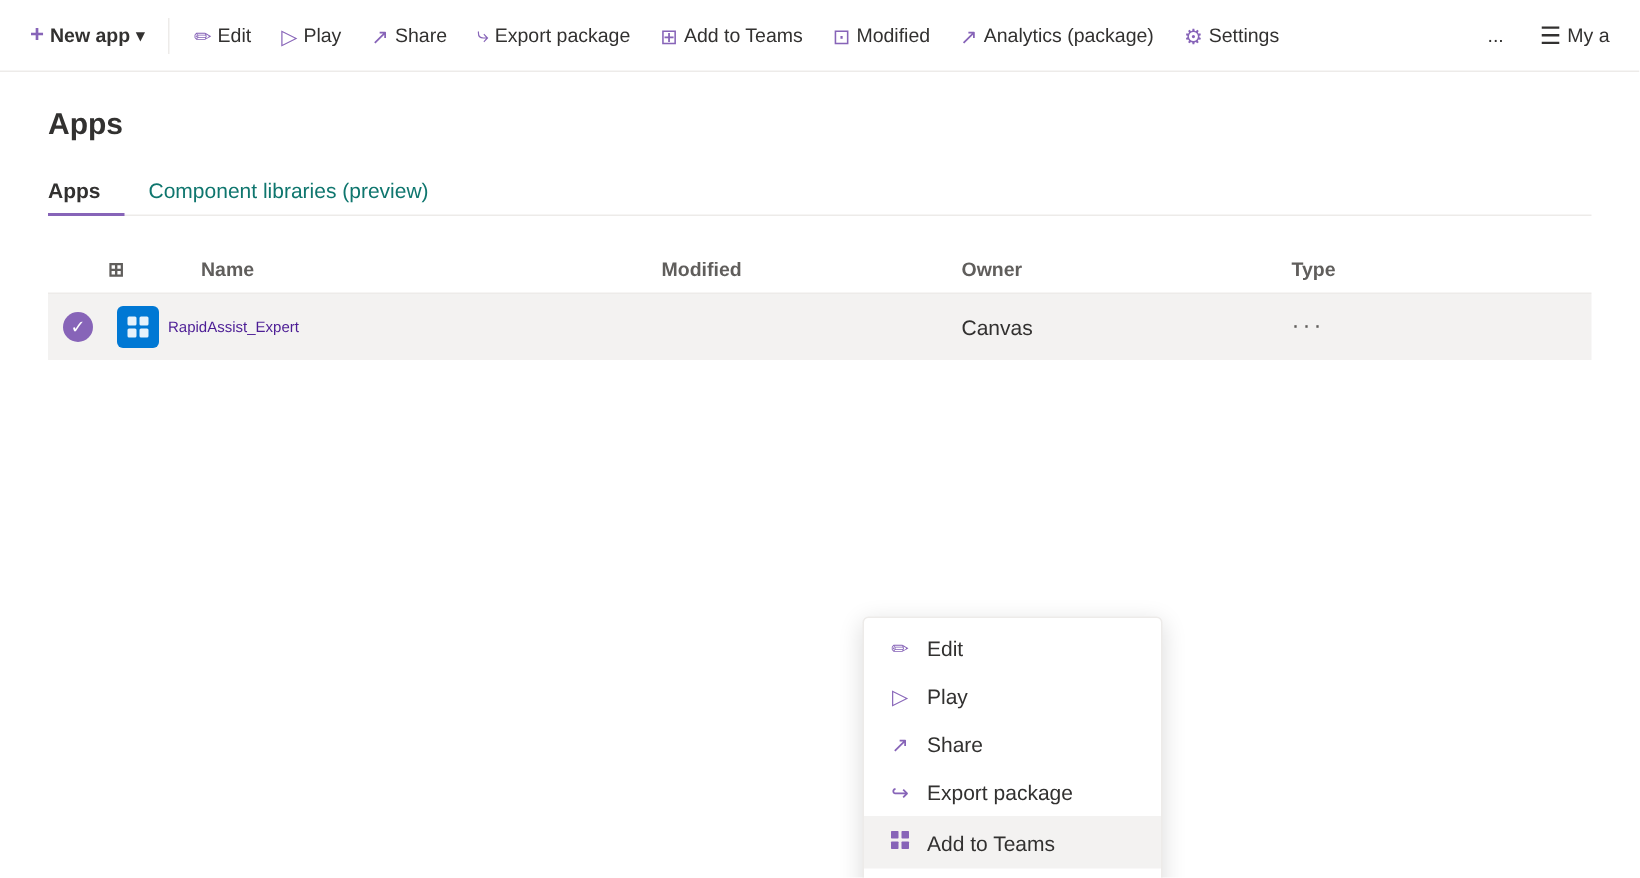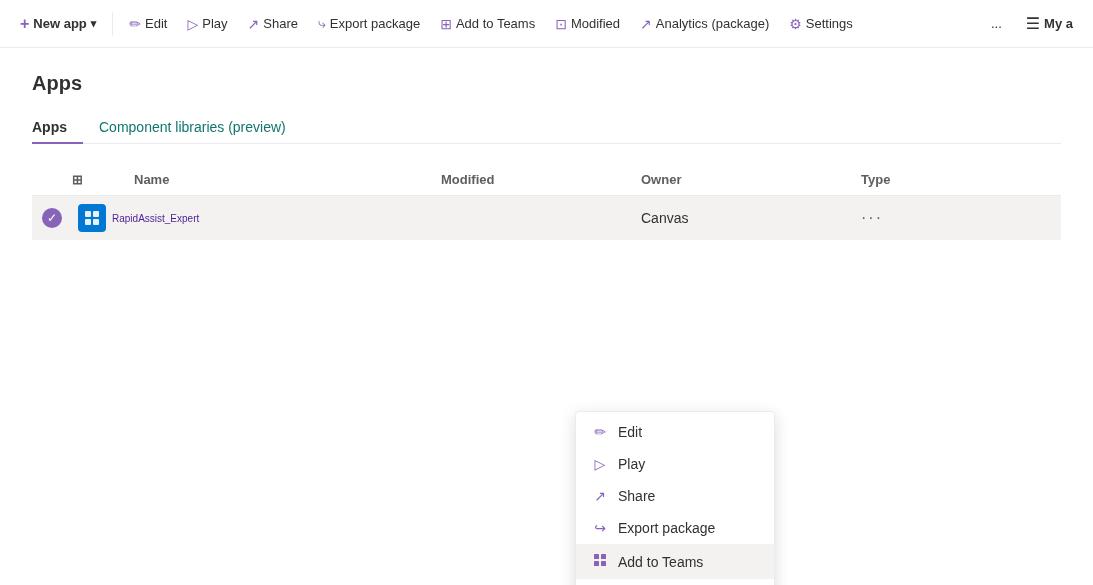--- a/index.html
+++ b/index.html
@@ -115,21 +115,21 @@
       cursor: pointer;
       font-size: 14px;
       color: #323130;
     }
     .menu-item.active { background: #f3f2f1; }
     .menu-item .m-icon { color: #8764b8; font-size: 14px; width: 16px; text-align: center; }
 
     .col-header { display: flex; align-items: center; gap: 4px; padding-left: 22px; }
     .col-icon { color: #605e5c; font-size: 13px; }
 
-    .mya { color: #323130; font-size: 13px; font-weight: bold; }
+    .mya { color: #323130; font-size: 13px; }
   </style>
 </head>
 <body>
 
 <div class="toolbar">
   <div class="toolbar-item new-app">
     <span class="plus-icon">+</span>
     <span>New app</span>
     <span style="font-size:11px;">▾</span>
   </div>

